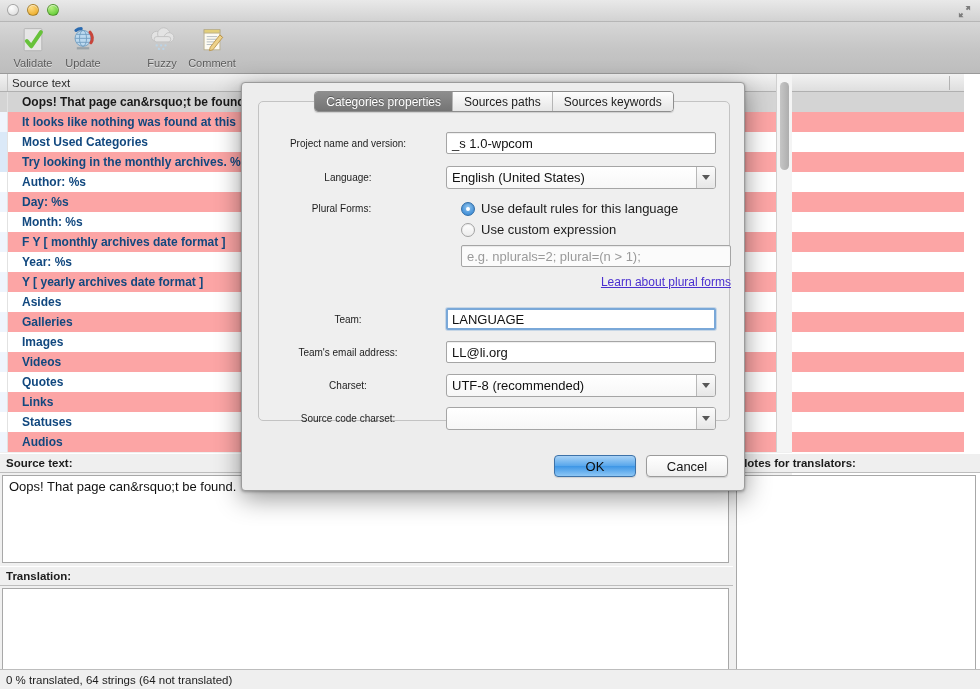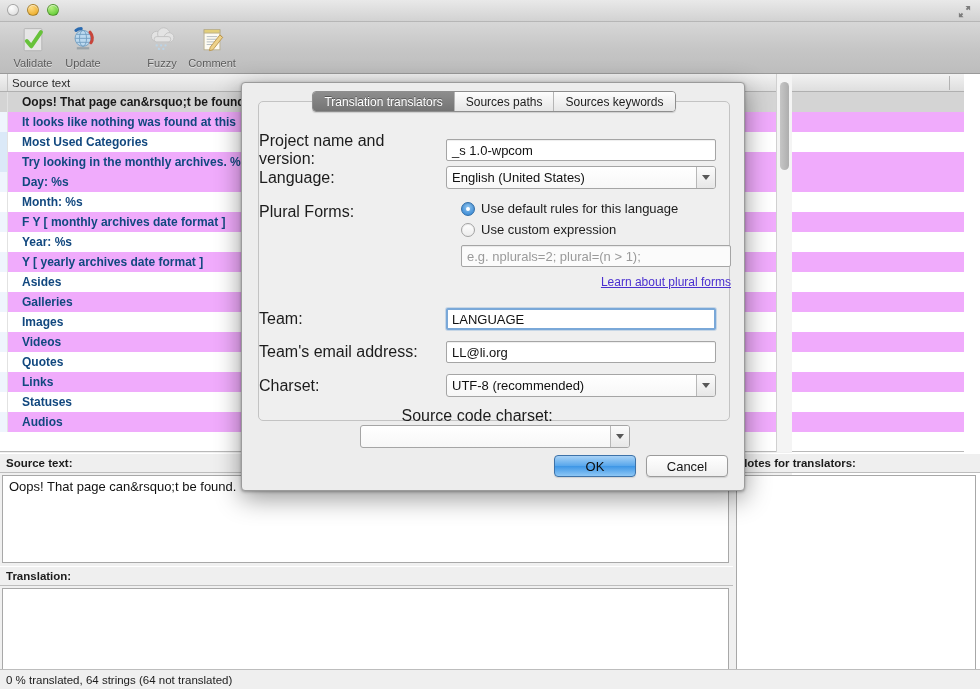--- a/index.html
+++ b/index.html
@@ -123,21 +123,21 @@
   .row .gutter {
     width: 8px; height: 100%;
     background: #fff;
     border-right: 1px solid #e2e2e2;
     flex: 0 0 8px;
   }
   .row .cell {
     flex: 1; padding-left: 14px;
     white-space: nowrap; overflow: hidden;
   }
-  .row.alt { background: #f0abfc; justify-content: center; }
+  .row.alt { background: #fca5a5; justify-content: center; }
   .row.alt .gutter { background: #eff5fd; }
   .row.sel { background: #d4d4d4; color: #1a1a1a; }
   .row.sel .gutter { background: #d4d4d4; }
   .row.gmark .gutter { background: #dbe9f8; }
 
   
   .vscroll {
     position: absolute; right: 0; top: 0;
     width: 16px; height: 378px;
     background: #f4f4f4;
@@ -242,22 +242,22 @@
     border: 1px solid #c3c3c3;
     border-radius: 5px;
     background: rgba(255,255,255,0.12);
   }
 
   .frm-row {
     position: absolute;
     display: flex; align-items: center;
   }
   .frm-label {
-    font-size: 16px; color: #1c1c1c;
-    text-align: left;
+    font-size: 10px; color: #1c1c1c;
+    text-align: center;
     padding-right: 9px;
   }
   .txt {
     border: 1px solid #a5a5a5;
     background: #fff;
     height: 22px;
     font-size: 13px;
     color: #111;
     padding: 0 5px;
     display: flex; align-items: center;
@@ -434,20 +434,24 @@
             <div class="cell">It looks like nothing was found at this</div>
           </div>
           <div class="row gmark">
             <div class="gutter"></div>
             <div class="cell">Most Used Categories</div>
           </div>
           <div class="row alt gmark">
             <div class="gutter"></div>
             <div class="cell">Try looking in the monthly archives. %</div>
           </div>
+          <div class="row">
+            <div class="gutter"></div>
+            <div class="cell">Author: %s</div>
+          </div>
           <div class="row alt">
             <div class="gutter"></div>
             <div class="cell">Day: %s</div>
           </div>
           <div class="row">
             <div class="gutter"></div>
             <div class="cell">Month: %s</div>
           </div>
           <div class="row alt">
             <div class="gutter"></div>
@@ -517,21 +521,21 @@
 
     <div class="statusbar">
       <span>0 % translated, 64 strings (64 not translated)</span>
     </div>
   </div>
 
   <div class="dialog">
 
     <div class="tabbar">
       <div class="tabs">
-        <div class="tab active">Translation translators</div>
+        <div class="tab active">Categories properties</div>
         <div class="tab">Sources paths</div>
         <div class="tab">Sources keywords</div>
       </div>
     </div>
 
     <div class="group">
 
       <div class="frm-row" style="left:0; top:30px; width:472px;">
         <div class="frm-label" style="width:187px;">Project name and version:</div>
         <div class="txt" style="width:270px;">_s 1.0-wpcom</div>
@@ -574,21 +578,21 @@
       </div>
 
       <div class="frm-row" style="left:0; top:272px; width:472px;">
         <div class="frm-label" style="width:187px;">Charset:</div>
         <div class="combo" style="width:270px;">
           <span>UTF-8 (recommended)</span>
           <span class="arrowbox"></span>
         </div>
       </div>
 
-      <div class="frm-row" style="left:0; top:305px; width:472px;flex-direction:column;">
+      <div class="frm-row" style="left:0; top:305px; width:472px;">
         <div class="frm-label" style="width:187px;">Source code charset:</div>
         <div class="combo" style="width:270px;">
           <span></span>
           <span class="arrowbox"></span>
         </div>
       </div>
     </div>
 
     <div class="btnrow">
       <div class="btn primary">OK</div>

